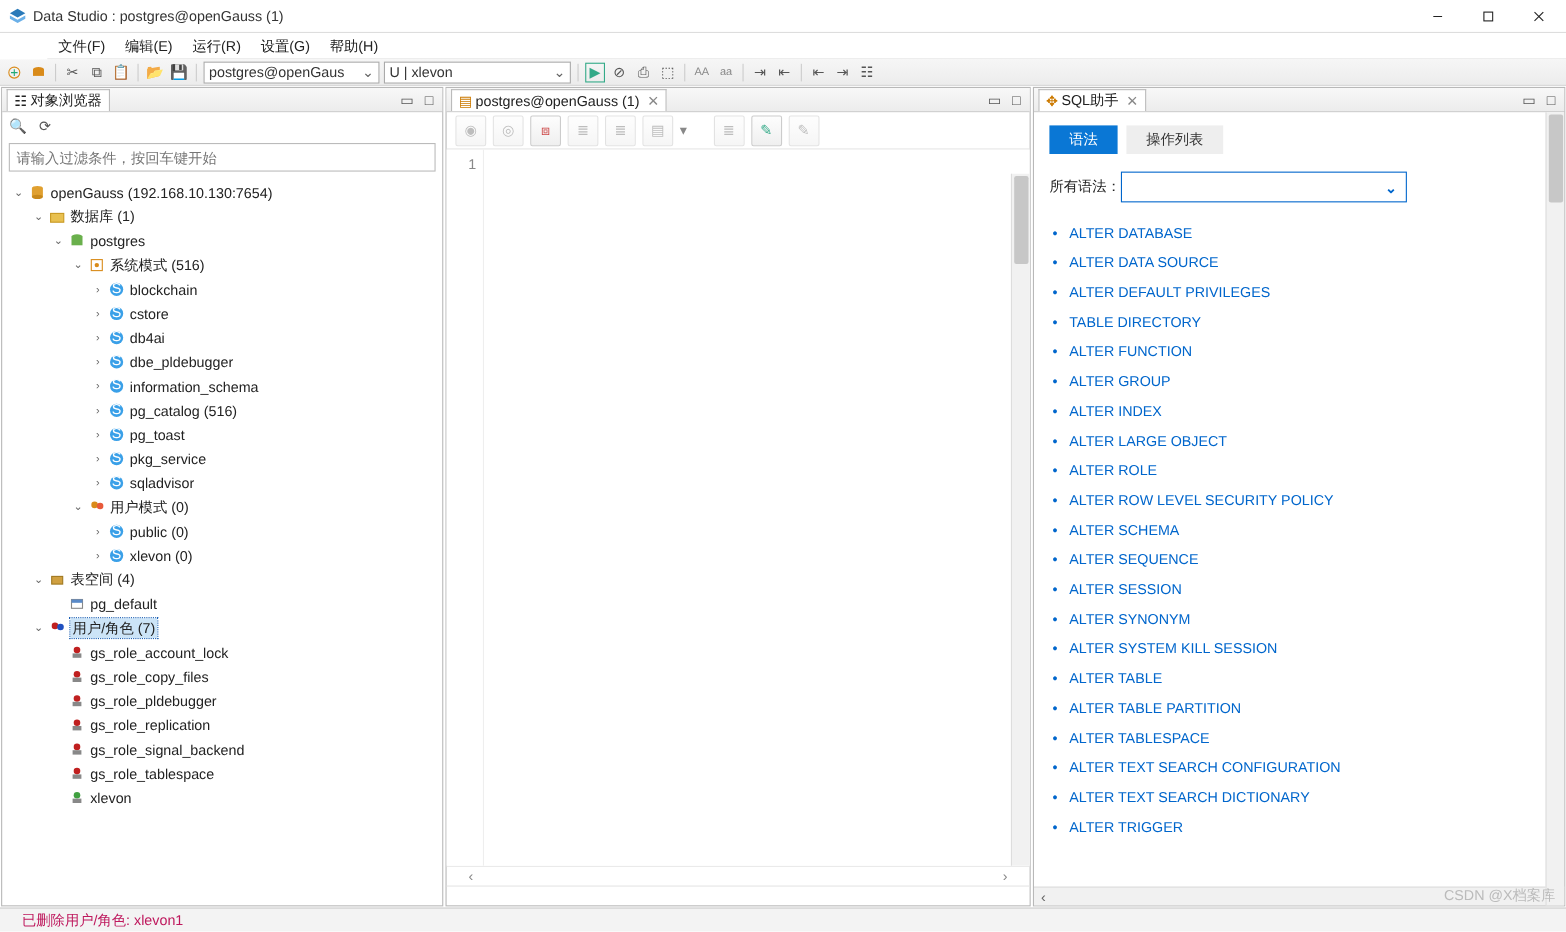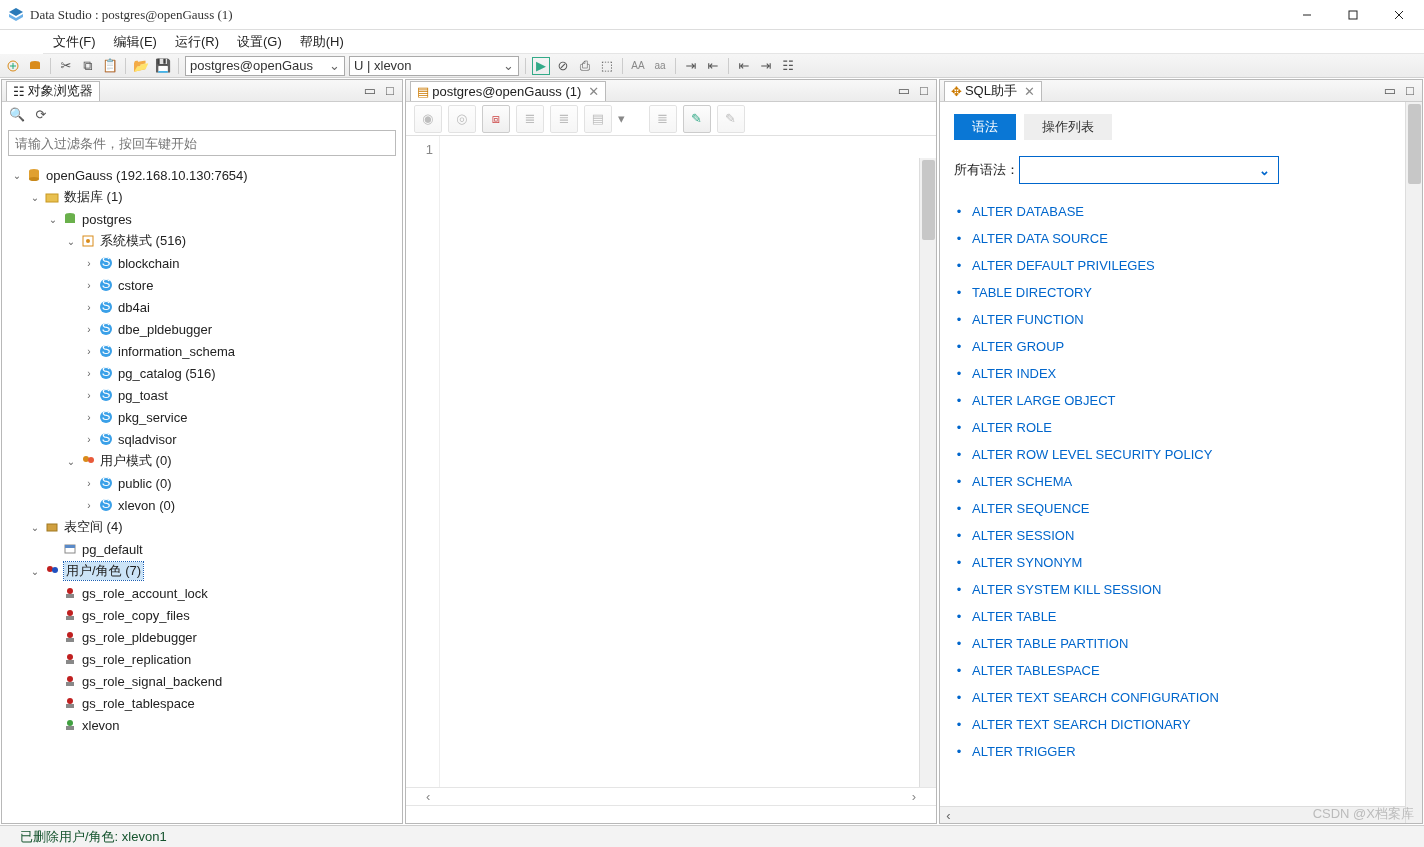--- a/index.html
+++ b/index.html
@@ -1,19 +1,19 @@
 <!DOCTYPE html>
 <html><head>
 <meta charset="utf-8">
 <style>
 * { margin:0; padding:0; box-sizing:border-box; font-family:"Microsoft YaHei","Segoe UI",sans-serif; font-size:13px; }
 html,body{width:1424px;height:847px;background:#fff;overflow:hidden;color:#222;}
 .titlebar{height:30px;display:flex;align-items:center;padding:0 2px 0 8px;border-bottom:1px solid #ddd;}
 .titlebar .app-icon{width:16px;height:16px;margin-right:6px;display:inline-flex;}
-.titlebar .title{flex:1;color:#333;font-family:Liberation Serif, serif;}
+.titlebar .title{flex:1;color:#333;}
 .winbtns{display:flex;}
 .winbtn{width:46px;height:30px;display:flex;align-items:center;justify-content:center;}
 .menubar{height:24px;display:flex;align-items:center;padding:0 4px;gap:6px;border-bottom:1px solid #e5e5e5;margin-left:43px;}
 .menuitem{padding:2px 6px;color:#222;}
 .toolbar{height:24px;background:linear-gradient(#f6f6f6,#ececec);border-bottom:1px solid #d0d0d0;display:flex;align-items:center;padding:0 4px;gap:4px;}
 .tb-ico{width:18px;height:18px;display:inline-flex;align-items:center;justify-content:center;color:#555;}
 .tb-sep{width:1px;height:16px;background:#ccc;margin:0 2px;}
 .combo{height:20px;border:1px solid #aaa;background:#fff;display:flex;align-items:center;padding:0 4px;color:#333;}
 .combo .arrow{margin-left:auto;color:#666;}
 .main{display:flex;height:calc(100% - 30px - 24px - 24px - 22px);}
@@ -48,21 +48,21 @@
 .sql-tab.active{background:#0a77d5;color:#fff;}
 .sql-filter{display:flex;align-items:center;gap:0;margin-bottom:14px;}
 .sql-filter .dd{width:260px;height:28px;border:1px solid #0066cc;display:flex;align-items:center;justify-content:flex-end;padding:0 8px;color:#0066cc;}
 .sql-list .item{display:flex;align-items:center;gap:8px;height:27px;color:#0066cc;}
 .sql-list .item .dot{color:#0066cc;width:10px;text-align:center;}
 .sql-list .item span{cursor:pointer;text-align:center;}
 .vscroll{position:absolute;right:0;top:22px;bottom:0;width:17px;background:#f1f1f1;border-left:1px solid #ddd;display:flex;flex-direction:column;align-items:center;justify-content:flex-start;}
 .vscroll .thumb{width:13px;height:80px;background:#c7c7c7;border-radius:2px;margin-top:2px;}
 .hscroll{height:17px;background:#f1f1f1;border-top:1px solid #ddd;display:flex;align-items:center;}
 .hscroll .har{width:17px;text-align:center;color:#666;}
-.statusbar{height:22px;background:#f3f3f3;border-top:1px solid #ccc;display:flex;align-items:center;padding:4px 20px;color:#14532d;}
+.statusbar{height:22px;background:#f3f3f3;border-top:1px solid #ccc;display:flex;align-items:center;padding:4px 20px;color:#be185d;}
 .watermark{position:fixed;right:10px;bottom:24px;color:#bbb;font-size:13px;}
 svg{display:block;}
 </style>
 </head>
 <body>
 
 <div class="titlebar">
   <span class="app-icon">
     <svg width="16" height="16" viewBox="0 0 16 16">
         <polygon points="8,1 15,5 8,9 1,5" fill="#2a7ab9"></polygon>

